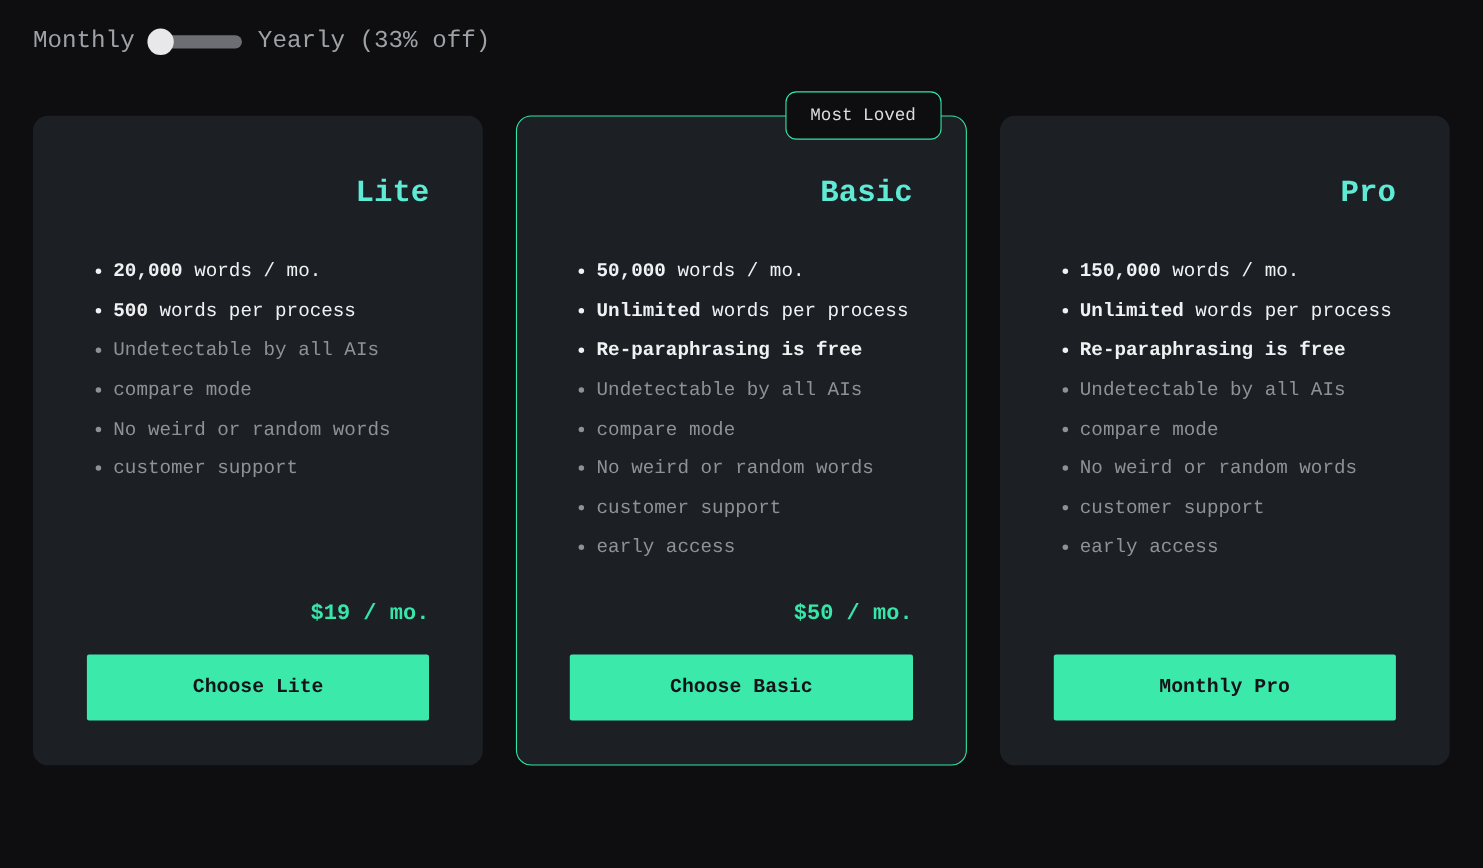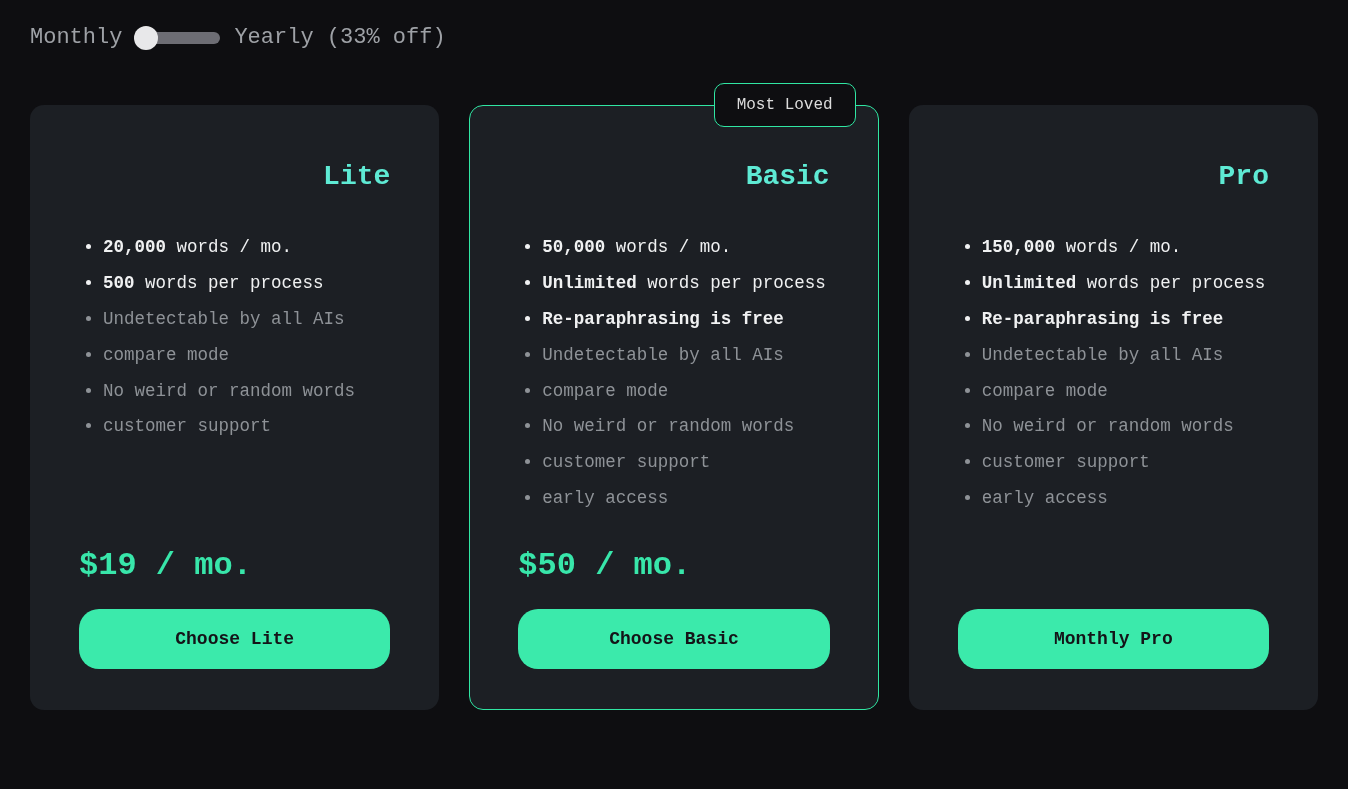--- a/index.html
+++ b/index.html
@@ -86,35 +86,35 @@
     line-height: 2.05;
     color: #8e9297;
     flex: 1;
   }
   .features li::marker { color: #8e9297; }
   .features li.bold-row { color: #f0f1f2; font-weight: 700; }
   .features li.bold-row .tail { font-weight: 400; }
   .features li.bold-row::marker { color: #f0f1f2; }
 
   .price {
-    text-align: left;
+    text-align: right;
     color: #38e6aa;
-    font-size: 32px;
+    font-size: 20px;
     font-weight: 700;
     margin: 30px 0 25px 0;
   }
 
   .choose-btn {
     background: #3beaab;
     color: #141418;
     font-family: inherit;
     font-size: 18px;
     font-weight: 600;
     border: none;
-    border-radius: 20px;
+    border-radius: 2px;
     padding: 20px 0;
     cursor: pointer;
     width: 100%;
   }
 </style>
 </head>
 <body>
 
 <div class="toggle-row">
   <span>Monthly</span>

